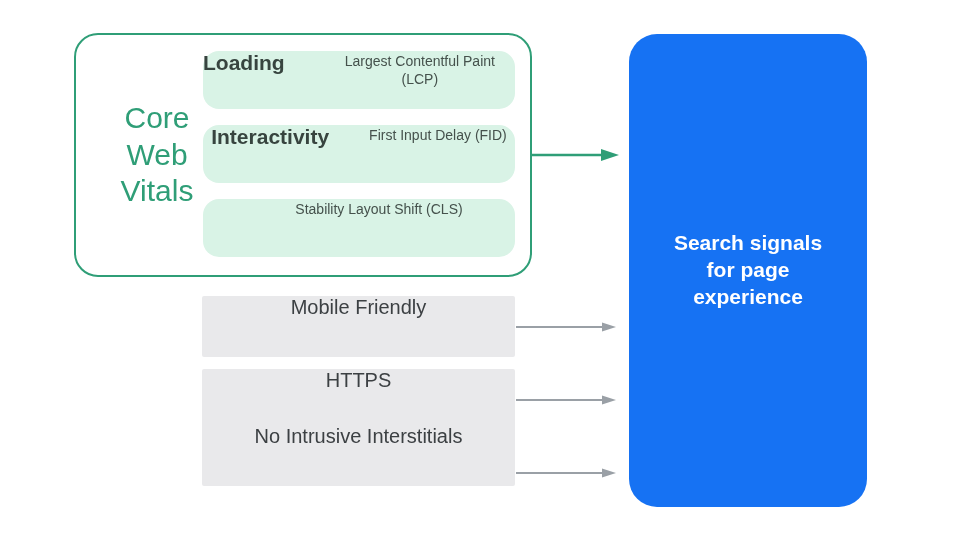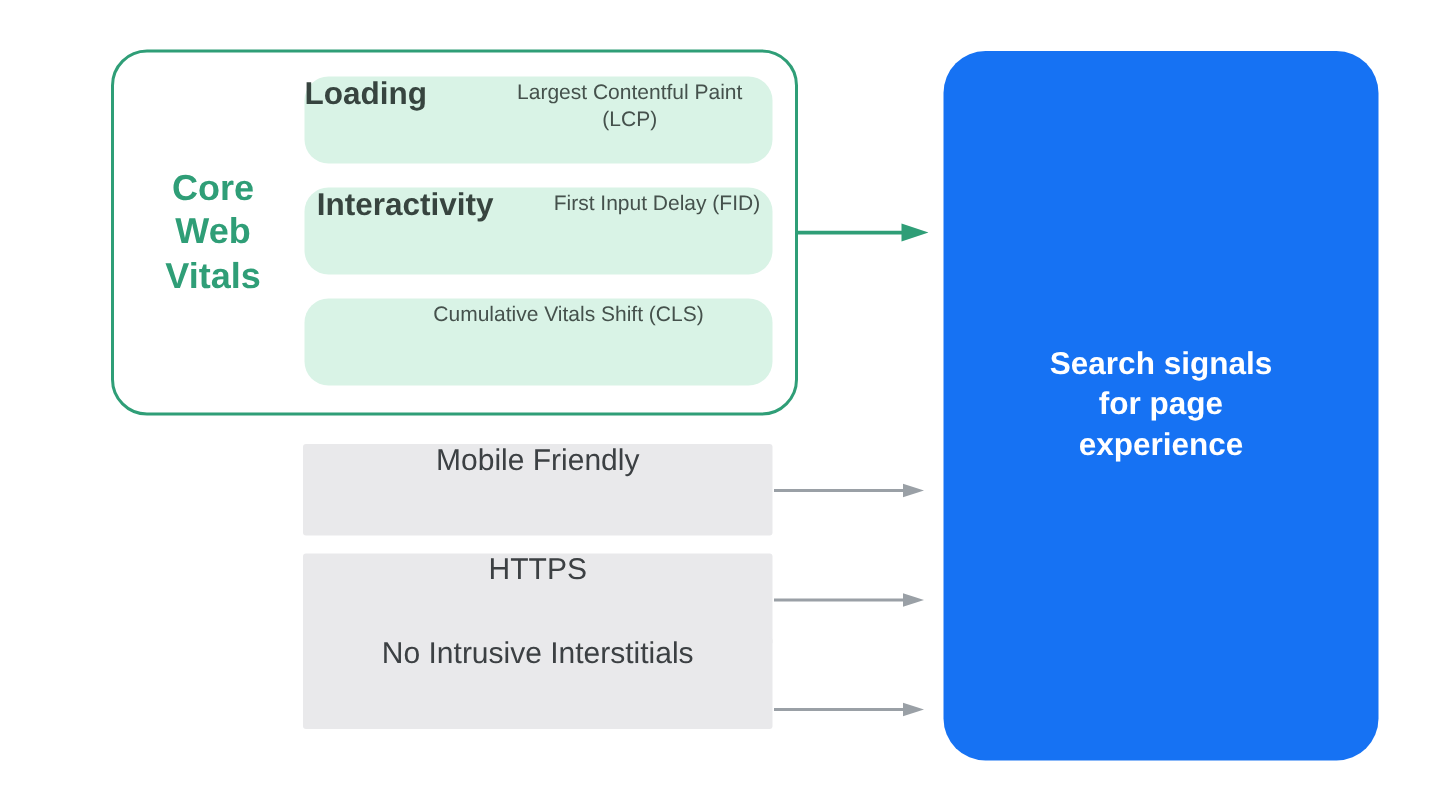--- a/index.html
+++ b/index.html
@@ -8,44 +8,44 @@
     --blue:#1672f3; --white:#ffffff; --bg:#ffffff;
   }
   *{margin:0;padding:0;box-sizing:border-box;}
   html,body{width:960px;height:540px;overflow:hidden;}
   body{background:var(--bg);font-family:"Liberation Sans","DejaVu Sans",sans-serif;}
   .stage{position:relative;width:960px;height:540px;background:var(--bg);}
 
   
   .cwv-box{position:absolute;left:74px;top:33px;width:458px;height:244px;
     border:2px solid var(--green);border-radius:24px;background:var(--bg);}
-  .cwv-label{position:absolute;left:24px;top:50%;transform:translateY(-50%);
-    width:84px;text-align:center;color:var(--green);font-weight:bold;
-    font-size:24px;line-height:1.22;}
+  .cwv-label{position:absolute;left:39px;top:50%;transform:translateY(-50%);
+    width:84px;text-align:center;color:var(--green);font-weight:normal;
+    font-size:30px;line-height:1.22;}
 
   .pill{position:absolute;display:flex;flex-direction:row;align-items:flex-start;
     justify-content:center;text-align:center;}
   .pill.green{left:127px;width:312px;height:58px;border-radius:16px;background:var(--mint);}
   .pill.green.p1{top:16px;} .pill.green.p2{top:90px;} .pill.green.p3{top:164px;}
   .pill-title{color:var(--ink);font-weight:bold;font-size:21px;line-height:1.15;}
   .pill-sub{color:var(--ink-soft);font-size:14px;line-height:1.25;margin-top:2px;padding-left:40px;}
 
   
   .pill.gray{left:202px;width:313px;height:61px;border-radius:2px;background:var(--gray-bg);}
   .pill.gray.g1{top:296px;} .pill.gray.g2{top:369px;} .pill.gray.g3{top:425px;}
   .gray-label{color:var(--gray-text);font-size:20px;}
 
   
   .arrow{position:absolute;display:block;}
   .arrow.green-a{left:531px;top:146px;color:var(--green);}
   .arrow.gray-a{color:var(--arrow-gray);left:516px;}
   .arrow.a1{top:320px;} .arrow.a2{top:393px;} .arrow.a3{top:466px;}
 
   
-  .result-box{position:absolute;left:629px;top:34px;width:290px;height:473px;
+  .result-box{position:absolute;left:629px;top:34px;width:238px;height:473px;
     border-radius:28px;background:var(--blue);display:flex;align-items:center;
     justify-content:center;}
   .result-label{width:160px;text-align:center;color:var(--white);font-weight:bold;
     font-size:21px;line-height:1.28;}
 </style>
 </head>
 <body>
 
 <div class="stage">
 
@@ -56,21 +56,21 @@
       <div class="pill-title">Loading</div>
       <div class="pill-sub">Largest Contentful Paint (LCP)</div>
     </div>
 
     <div class="pill green p2">
       <div class="pill-title">Interactivity</div>
       <div class="pill-sub">First Input Delay (FID)</div>
     </div>
 
     <div class="pill green p3">
-      <div class="pill-sub">Cumulative Vitals Shift (CLS)</div>
+      <div class="pill-sub">Stability Layout Shift (CLS)</div>
     </div>
   </div>
 
   <svg class="arrow green-a" width="88" height="18" viewBox="0 0 88 18" aria-hidden="true">
     <line x1="0" y1="9" x2="72" y2="9" stroke="currentColor" stroke-width="2.5"></line>
     <polygon points="70,3 88,9 70,15" fill="currentColor"></polygon>
   </svg>
 
   <div class="pill gray g1">
     <span class="gray-label">Mobile Friendly</span>

